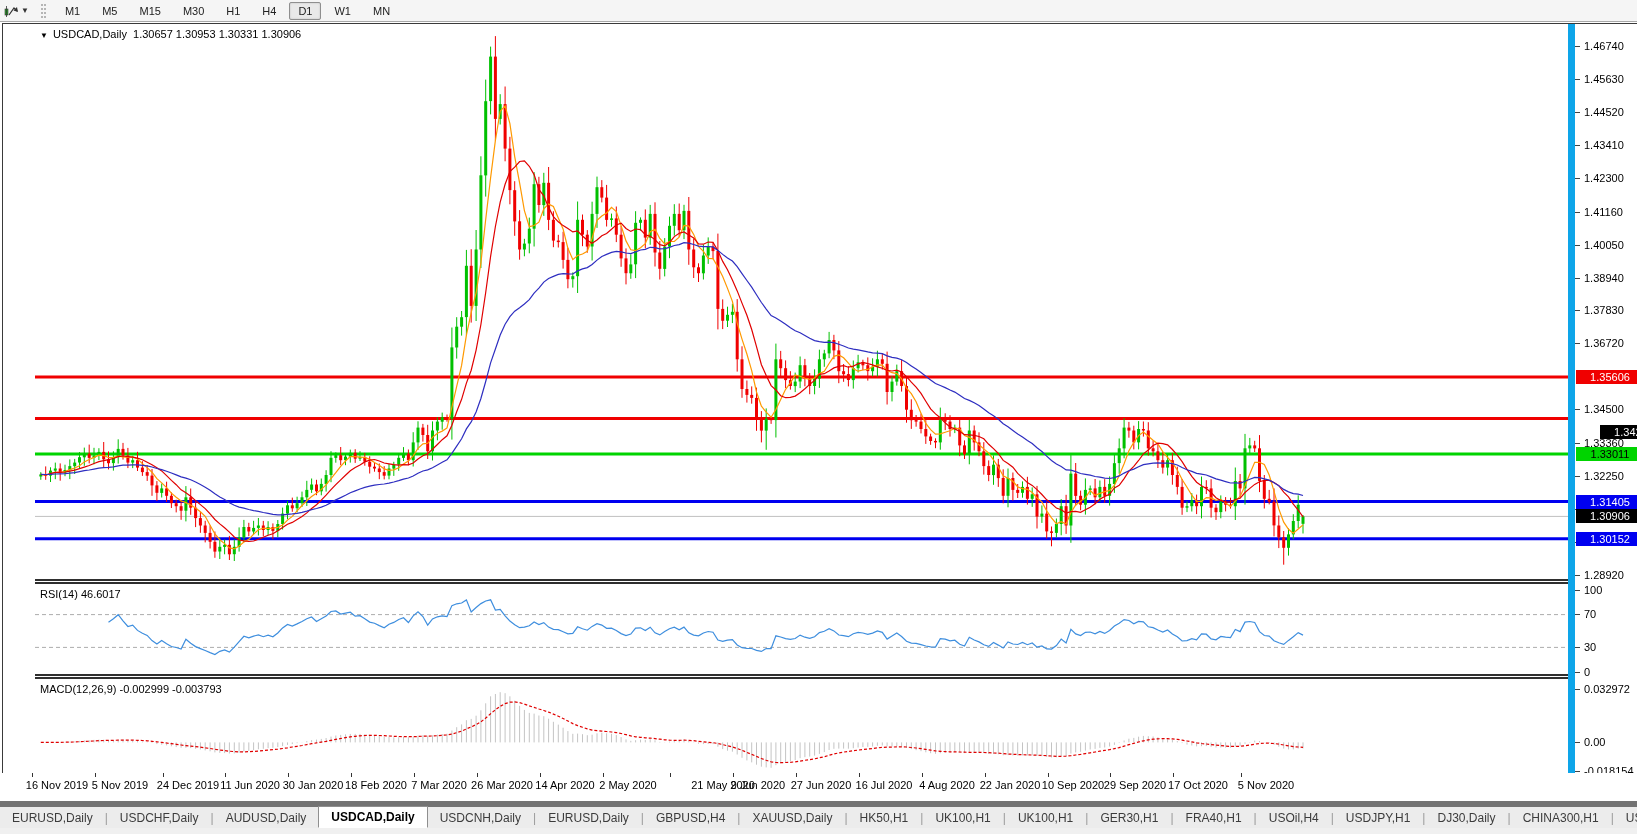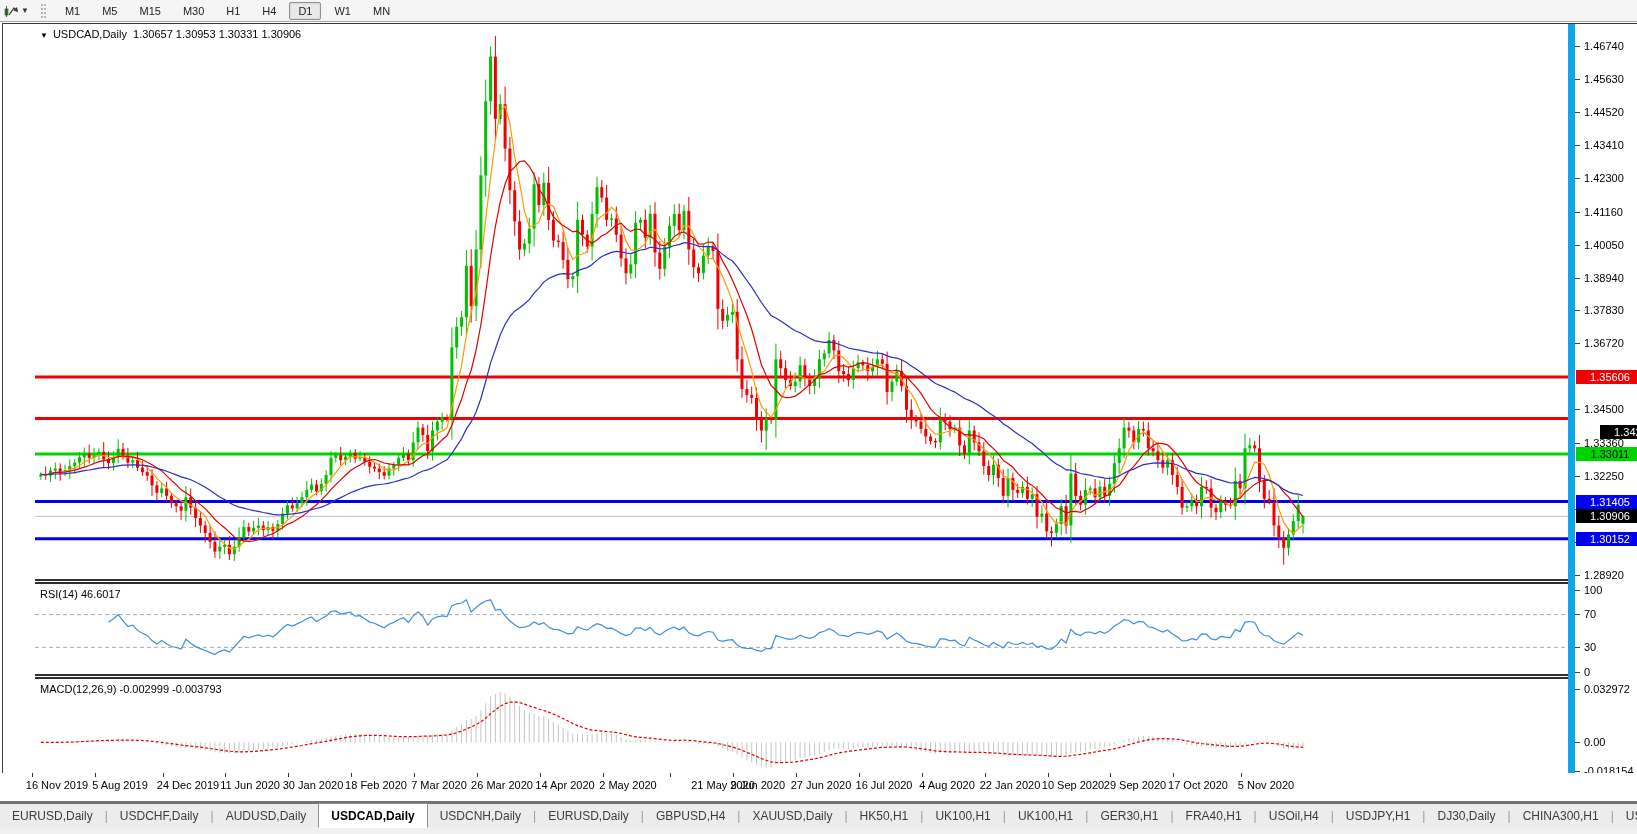--- a/index.html
+++ b/index.html
@@ -33,21 +33,21 @@
   #chart-title .tri{font-size:8px;margin-right:5px;}
   .axis-tick-label{position:absolute;left:0;width:70px;height:13px;line-height:13px;padding-left:9px;}
   .axis-tick-dash{position:absolute;left:0;width:5px;height:1px;background:#444;}
   .price-flag{position:absolute;left:1px;width:68px;height:14px;line-height:14px;text-align:center;z-index:6;}
   
   #date-row{position:absolute;left:2px;top:773px;width:1635px;height:28px;background:#fff;font-size:11px;color:#000;}
   .date-tick{position:absolute;top:0;width:1px;height:4px;background:#333;}
   .date-label{position:absolute;top:6px;transform:translateX(-50%);white-space:nowrap;margin-left:25px;}
   
   #tab-row{position:absolute;left:0;top:801px;width:1637px;height:27px;background:#ececec;
-    border-top:3px solid #737373;display:flex;align-items:stretch;font-size:12px;color:#3c3c3c;}
+    border-top:6px solid #737373;display:flex;align-items:stretch;font-size:12px;color:#3c3c3c;}
   .tab{display:flex;align-items:center;padding:0 12px;cursor:default;white-space:nowrap;}
   .tab.active{background:#ffffff;border:1px solid #8f8f8f;border-bottom:1px solid #fff;
     font-weight:bold;color:#000;margin-top:-1px;}
   .tab-sep{display:flex;align-items:center;color:#9a9a9a;}
   #bottom-strip{position:absolute;left:0;top:828px;width:1637px;height:6px;background:#f0f0f0;}
 </style>
 </head>
 <body>
 
 <div id="toolbar">
@@ -943,21 +943,21 @@
       <div class="axis-tick-dash" style="top: 747px;"></div>
       <div class="axis-tick-label" style="top: 741px;">-0.018154</div>
     </div>
   <div id="div3"></div>
 </div>
 
 <div id="date-row">
     <div class="date-tick" style="left: 30px;"></div>
     <div class="date-label" style="left: 30px;">16 Nov 2019</div>
     <div class="date-tick" style="left: 93px;"></div>
-    <div class="date-label" style="left: 93px;">5 Aug 2019</div>
+    <div class="date-label" style="left: 93px;">5 Nov 2019</div>
     <div class="date-tick" style="left: 161px;"></div>
     <div class="date-label" style="left: 161px;">24 Dec 2019</div>
     <div class="date-tick" style="left: 223px;"></div>
     <div class="date-label" style="left: 223px;">11 Jun 2020</div>
     <div class="date-tick" style="left: 286px;"></div>
     <div class="date-label" style="left: 286px;">30 Jan 2020</div>
     <div class="date-tick" style="left: 349px;"></div>
     <div class="date-label" style="left: 349px;">18 Feb 2020</div>
     <div class="date-tick" style="left: 412px;"></div>
     <div class="date-label" style="left: 412px;">7 Mar 2020</div>

